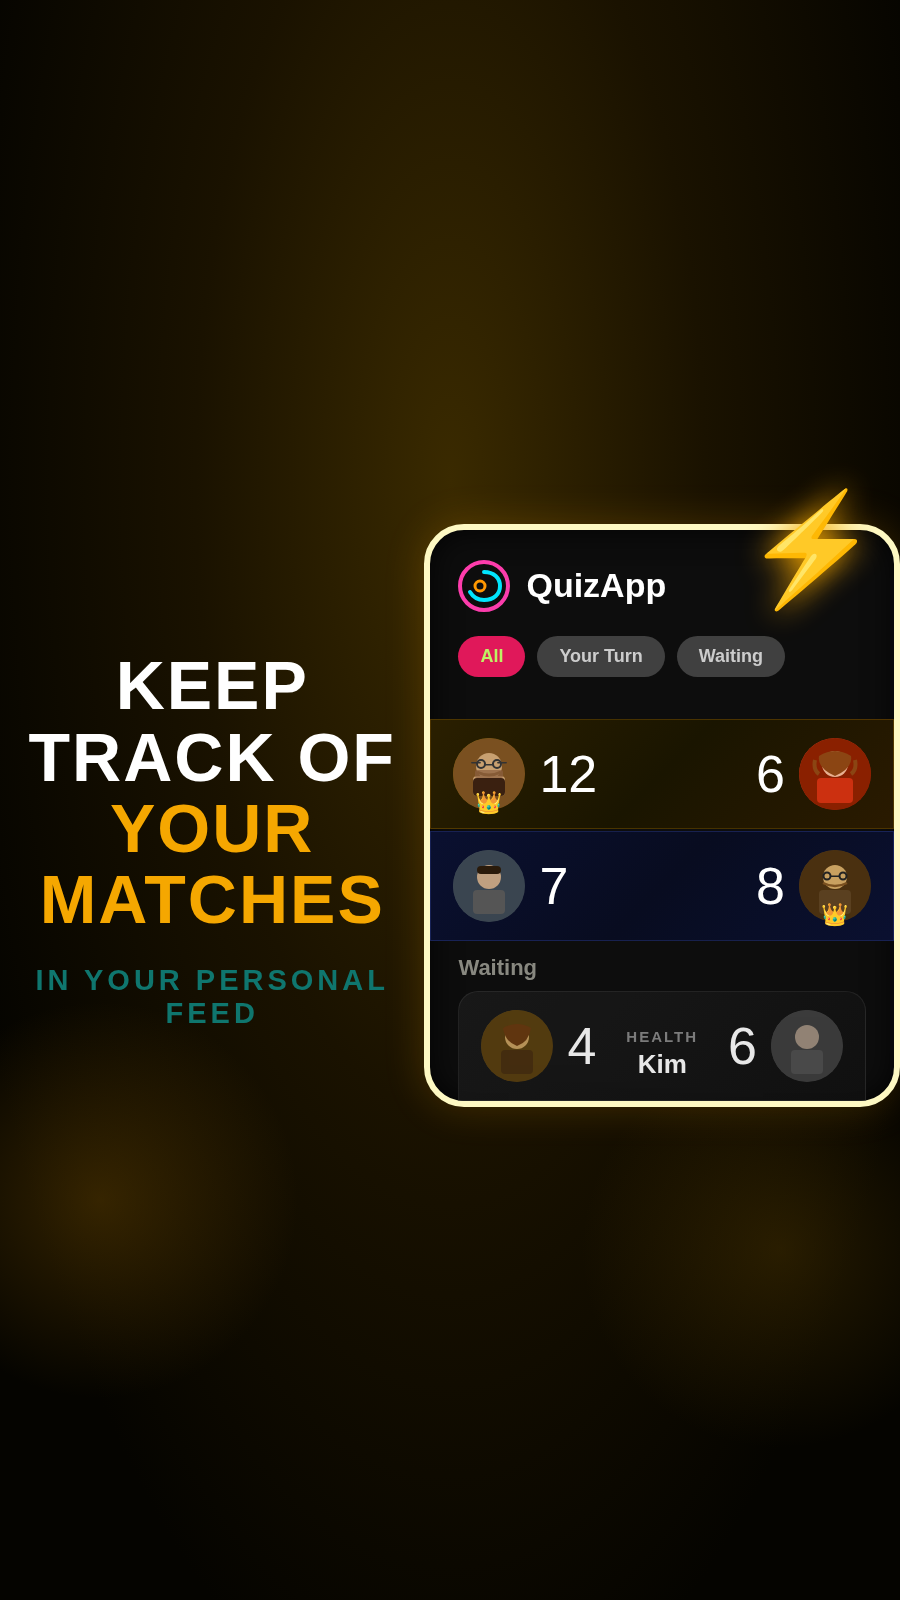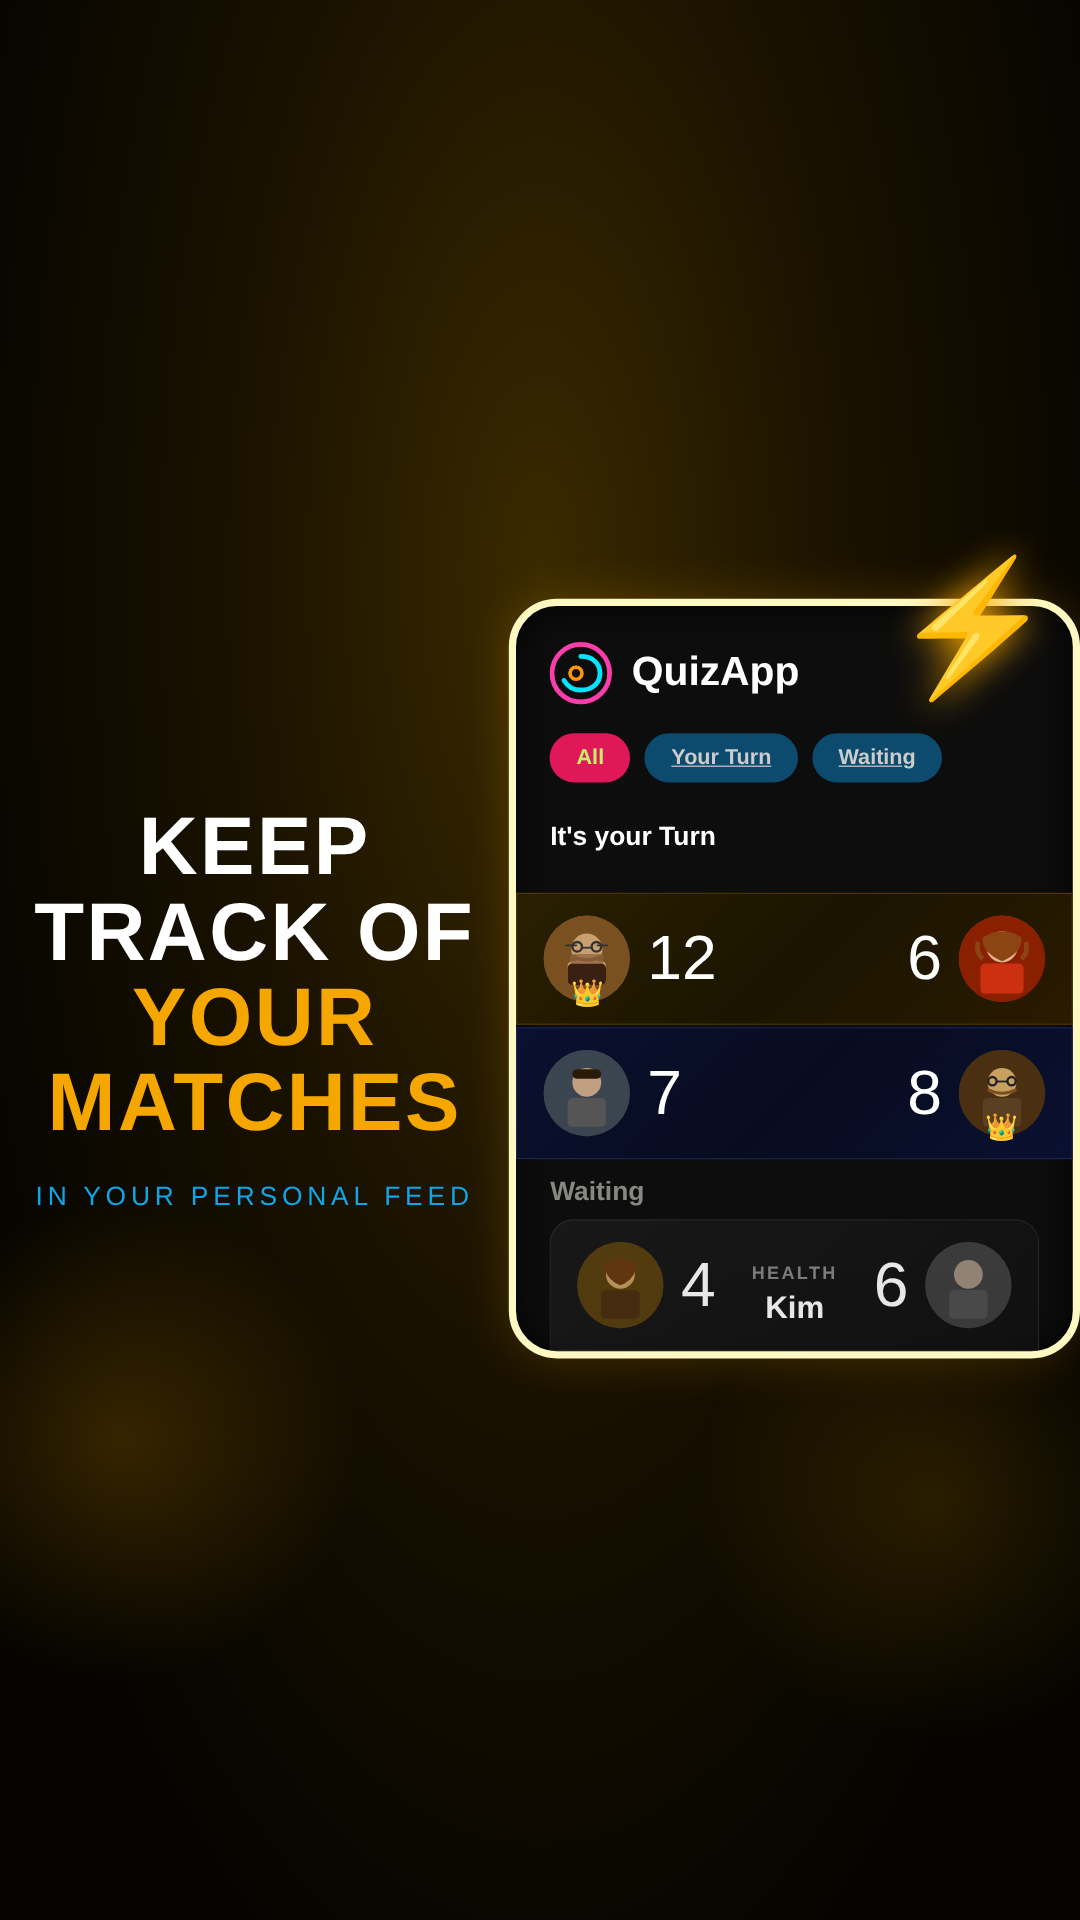--- a/index.html
+++ b/index.html
@@ -66,23 +66,23 @@
     .headline-line2 {
       font-size: 68px;
       font-weight: 900;
       color: #f5a700;
       text-transform: uppercase;
       letter-spacing: 2px;
       line-height: 1.05;
     }
     .subheadline {
       margin-top: 28px;
-      font-size: 22px;
-      font-weight: 400;
-      color: #0ea5e9;
+      font-size: 29px;
+      font-weight: 700;
+      color: #0f766e;
       letter-spacing: 4px;
       text-transform: uppercase;
     }
 
     
     .phone-wrapper {
       position: relative;
       margin-top: 30px;
       width: 650px;
     }
@@ -143,23 +143,22 @@
       font-size: 18px;
       font-weight: 600;
       cursor: pointer;
       white-space: nowrap;
     }
     .tab-active {
       background: #e0185a;
       color: #bef264;
     }
     .tab-inactive {
-      background: #0c4a6e;
+      background: #404040;
       color: #cccccc;
-      text-decoration: underline;
     }
 
     
     .section-label {
       font-size: 22px;
       font-weight: 600;
       color: #ffffff;
       margin-bottom: 0;
       padding: 10px 0 14px 0;
     }
@@ -310,21 +309,20 @@
           </svg>
           <span class="app-name">QuizApp</span>
         </div>
 
         <div class="filter-tabs">
           <div class="tab tab-active">All</div>
           <div class="tab tab-inactive">Your Turn</div>
           <div class="tab tab-inactive">Waiting</div>
         </div>
 
-        <div class="section-label">It's your Turn</div>
       </div>
 
       <div class="match-card match-card-gold" style="margin: 0 0 2px 0; border-radius: 0;">
         <div class="player-side">
           <div class="avatar-wrap">
             <div class="avatar av1">
 
               <svg width="72" height="72" viewBox="0 0 72 72">
                 <circle cx="36" cy="36" r="36" fill="#7a5020"></circle>
                 <circle cx="36" cy="28" r="13" fill="#c8a070"></circle>

